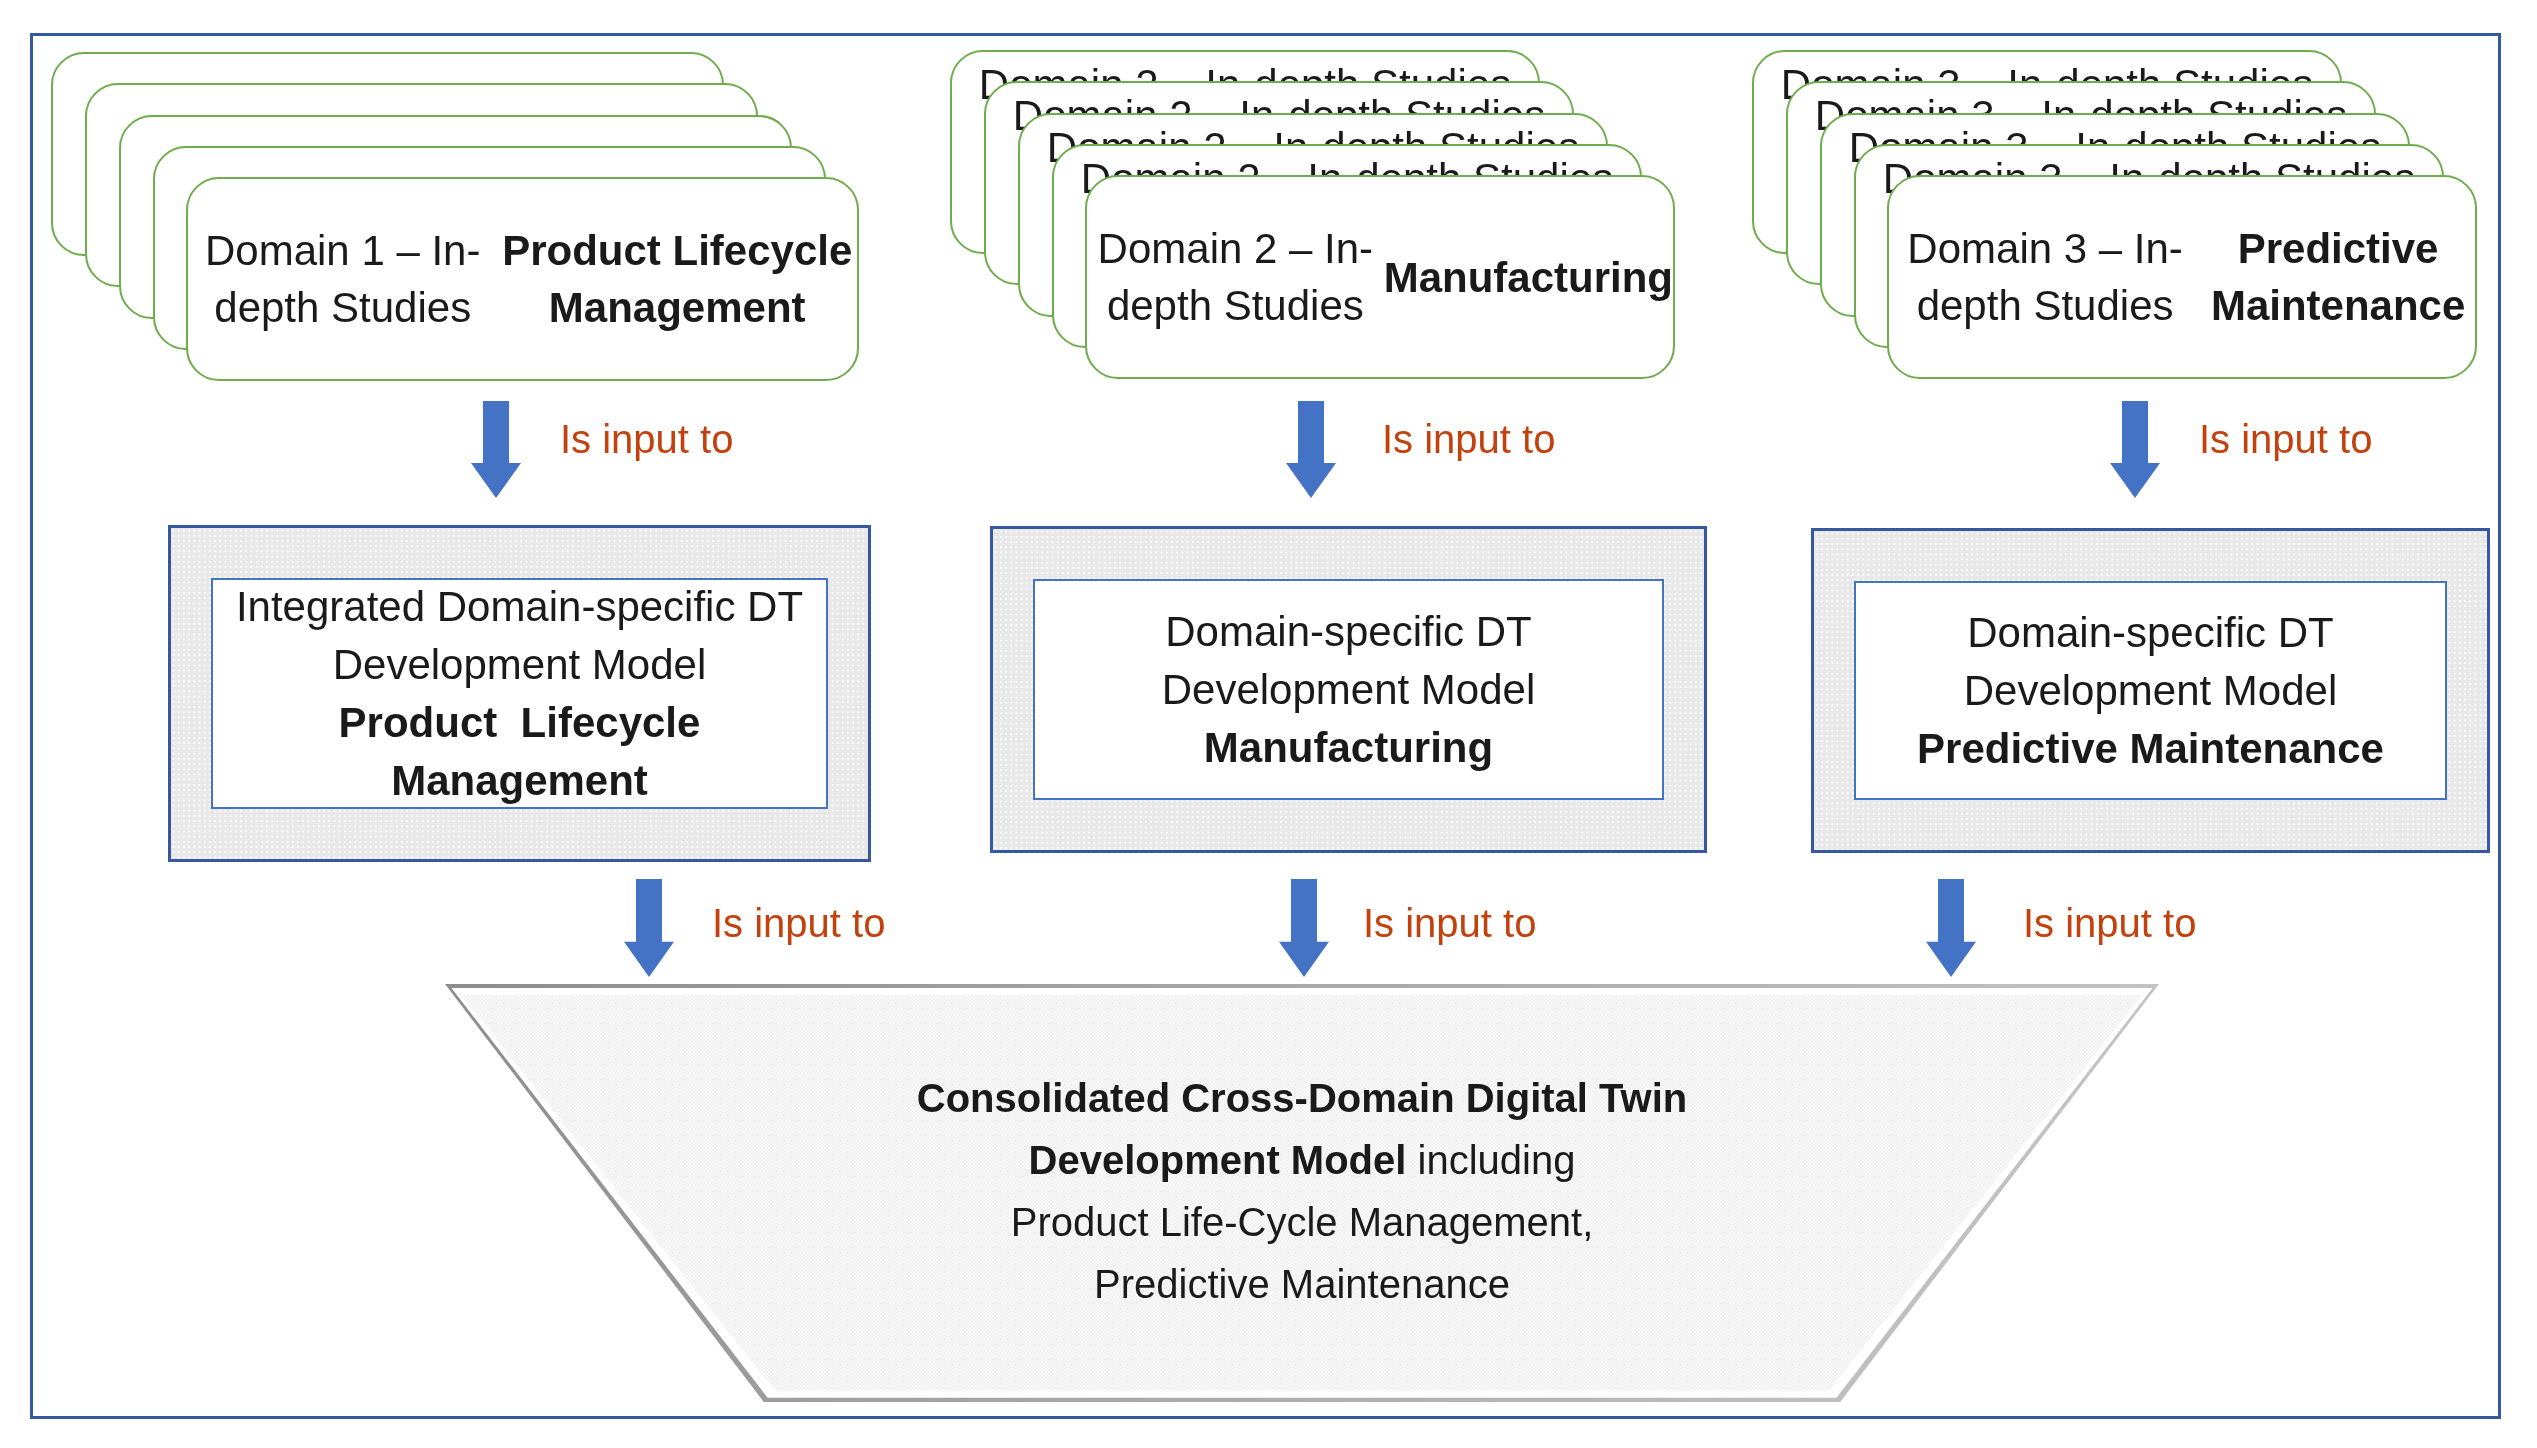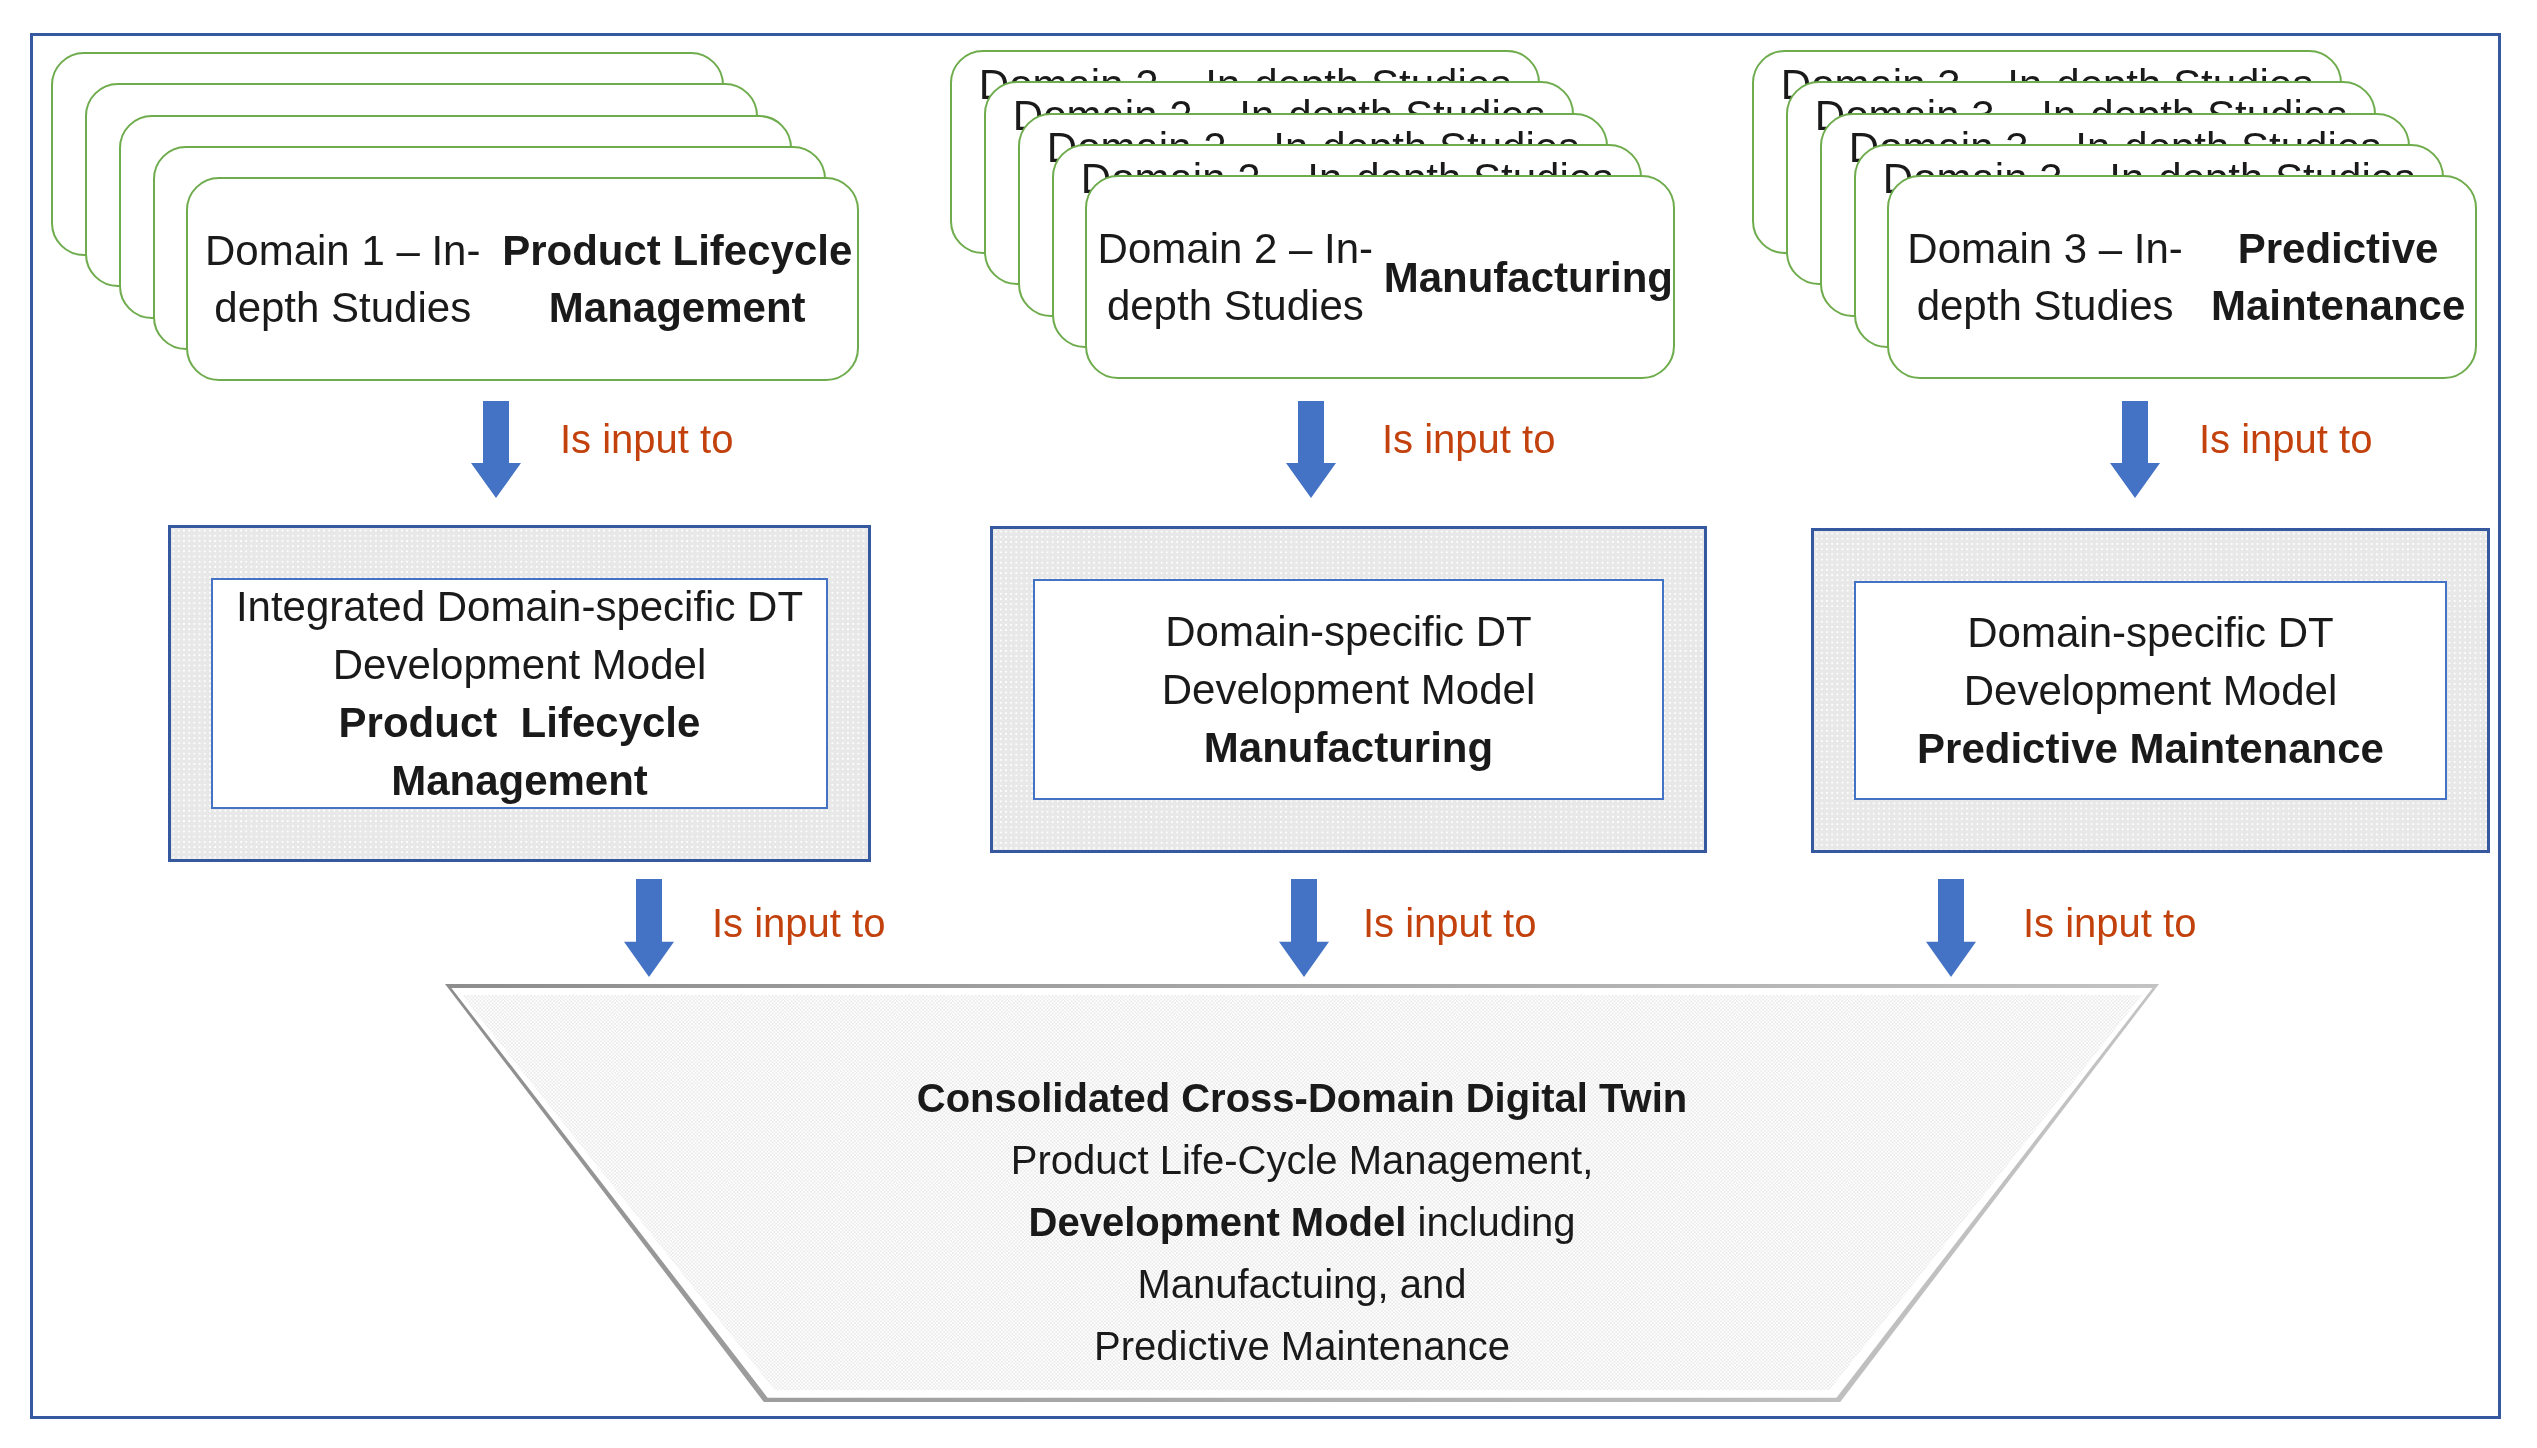--- a/index.html
+++ b/index.html
@@ -146,20 +146,19 @@
   <div class="lbl" style="left:1363px;top:899px;">Is input to</div>
   <div class="arr r2" style="left:1926px;"></div>
   <div class="lbl" style="left:2023px;top:899px;">Is input to</div>
 
   <div class="trap">
     <div class="t1 tl"></div>
     <div class="t2 tl"></div>
     <div class="t3 tl"></div>
     <div class="trap-text">
       <div class="b">Consolidated Cross-Domain Digital Twin</div>
+      <div><span class="b">Development Model</span><span> including</span></div>
       <div>Product Life-Cycle Management,</div>
-      <div><span class="b">Development Model</span><span> including</span></div>
-      <div>Manufactuing, and</div>
       <div>Predictive Maintenance</div>
     </div>
   </div>
 </div>
 
 
 </body></html>

